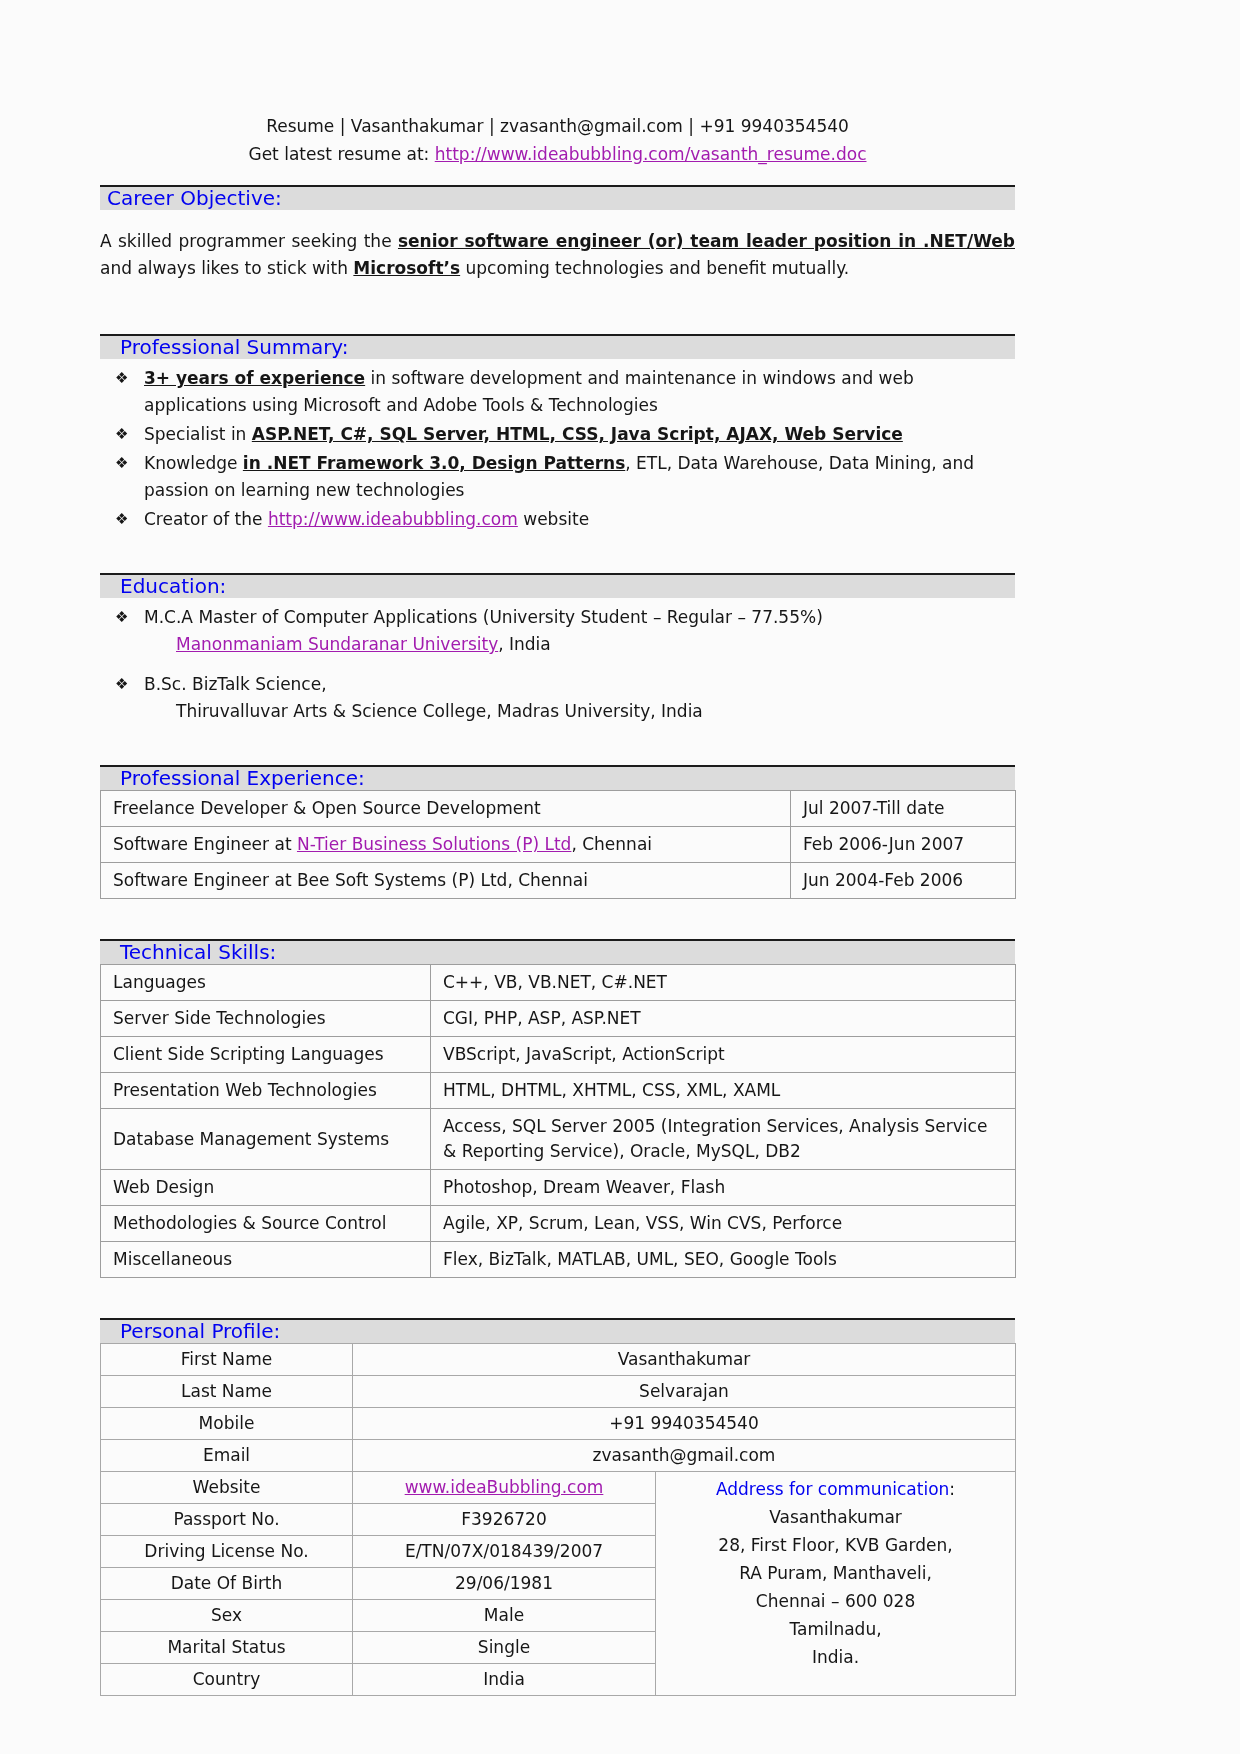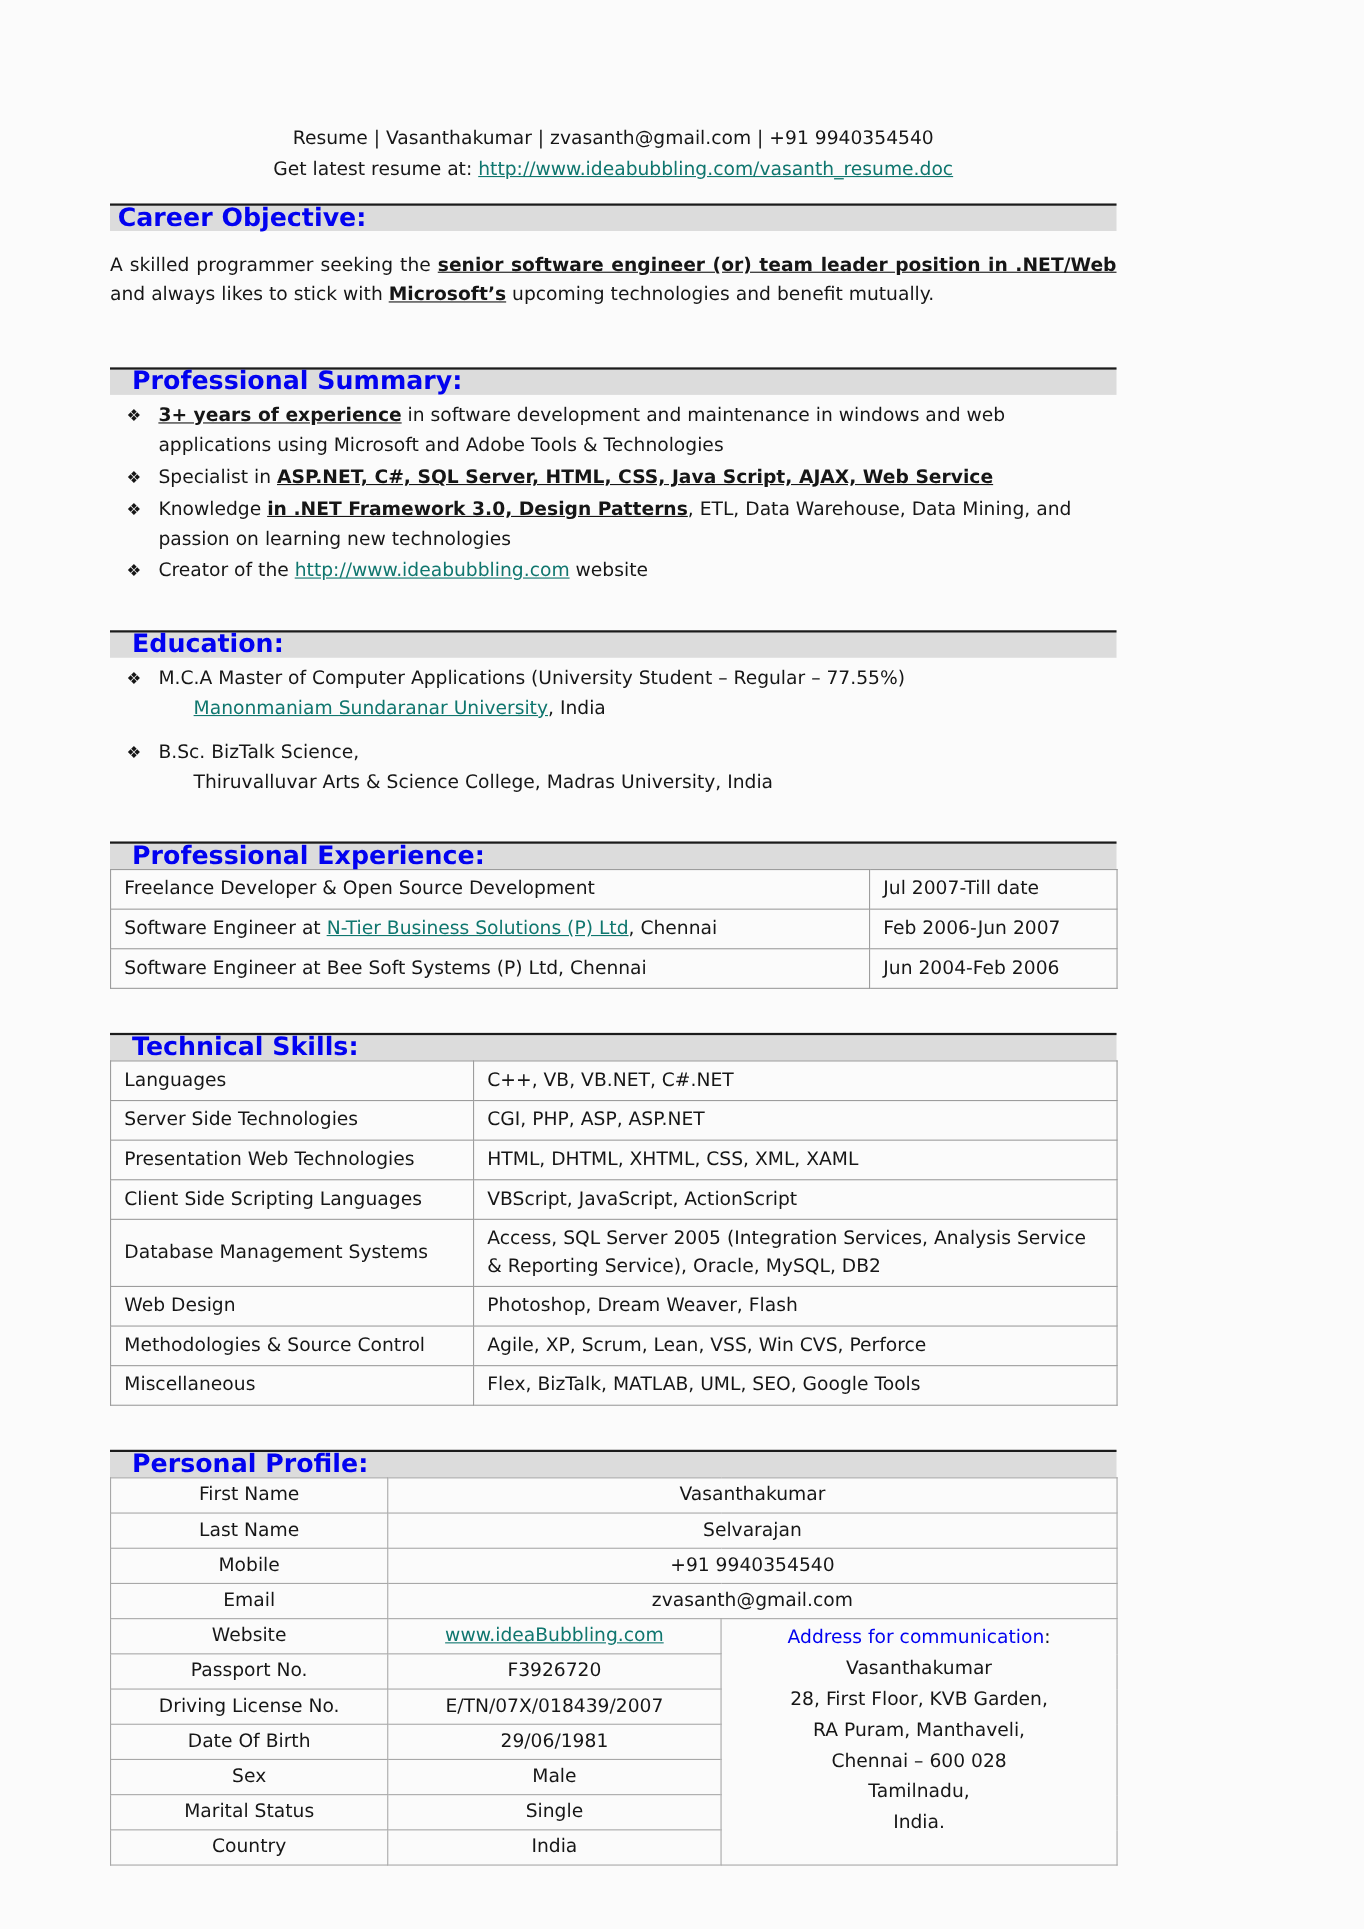--- a/index.html
+++ b/index.html
@@ -7,32 +7,32 @@
   body {
     background:#fbfbfb;
     font-family:"DejaVu Sans","Liberation Sans",sans-serif;
     color:#161616;
     font-size:17px;
   }
   .doc { position:absolute; left:100px; top:0; width:915px; }
 
   
   .contact { margin-top:112px; text-align:center; line-height:28px; }
-  .link { color:#0f766e; text-decoration:underline; cursor:pointer; }
+  .link { color:#a21caf; text-decoration:underline; cursor:pointer; }
 
   
   .secbar {
     margin-top:26px;
     background:#dcdcdc;
     border-top:2px solid #1b1b1b;
     height:25px;
     line-height:23px;
     padding-left:7px;
   }
-  .sectitle { color:#0202f0; font-weight:bold; font-size:23px; }
+  .sectitle { color:#0202f0; font-weight:normal; font-size:20px; }
 
   .gap-lg { margin-top:52px;padding-left:20px; }
   .gap-md { margin-top:40px;padding-left:20px; }
 
   
   .para {
     margin-top:18px;
     line-height:27px;
     text-align:justify;
   }
@@ -139,26 +139,26 @@
     <tbody>
         <tr>
           <td>Languages</td>
           <td>C++, VB, VB.NET, C#.NET</td>
         </tr>
     <tr>
           <td>Server Side Technologies</td>
           <td>CGI, PHP, ASP, ASP.NET</td>
         </tr>
     <tr>
+          <td>Client Side Scripting Languages</td>
+          <td>VBScript, JavaScript, ActionScript</td>
+        </tr>
+    <tr>
           <td>Presentation Web Technologies</td>
           <td>HTML, DHTML, XHTML, CSS, XML, XAML</td>
-        </tr>
-    <tr>
-          <td>Client Side Scripting Languages</td>
-          <td>VBScript, JavaScript, ActionScript</td>
         </tr>
     <tr>
           <td>Database Management Systems</td>
           <td>Access, SQL Server 2005 (Integration Services, Analysis Service &amp; Reporting Service), Oracle, MySQL, DB2</td>
         </tr>
     <tr>
           <td>Web Design</td>
           <td>Photoshop, Dream Weaver, Flash</td>
         </tr>
     <tr>

